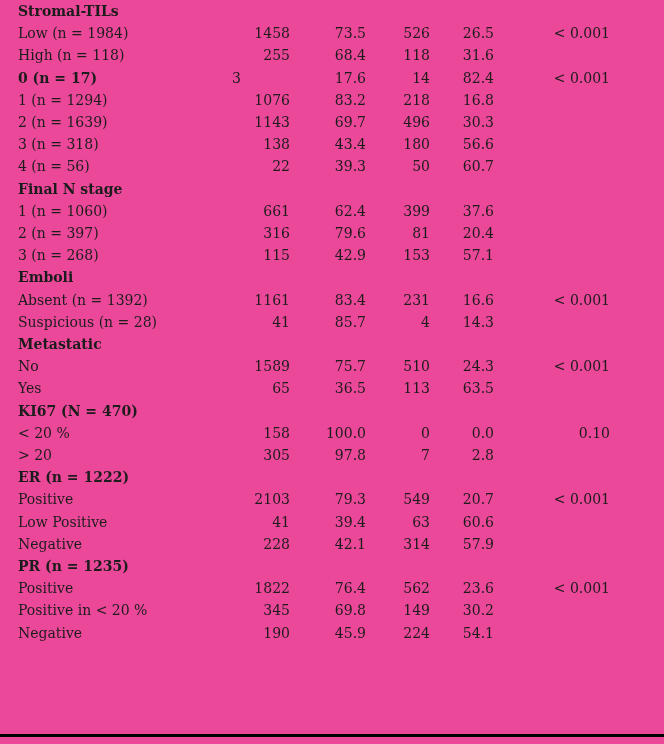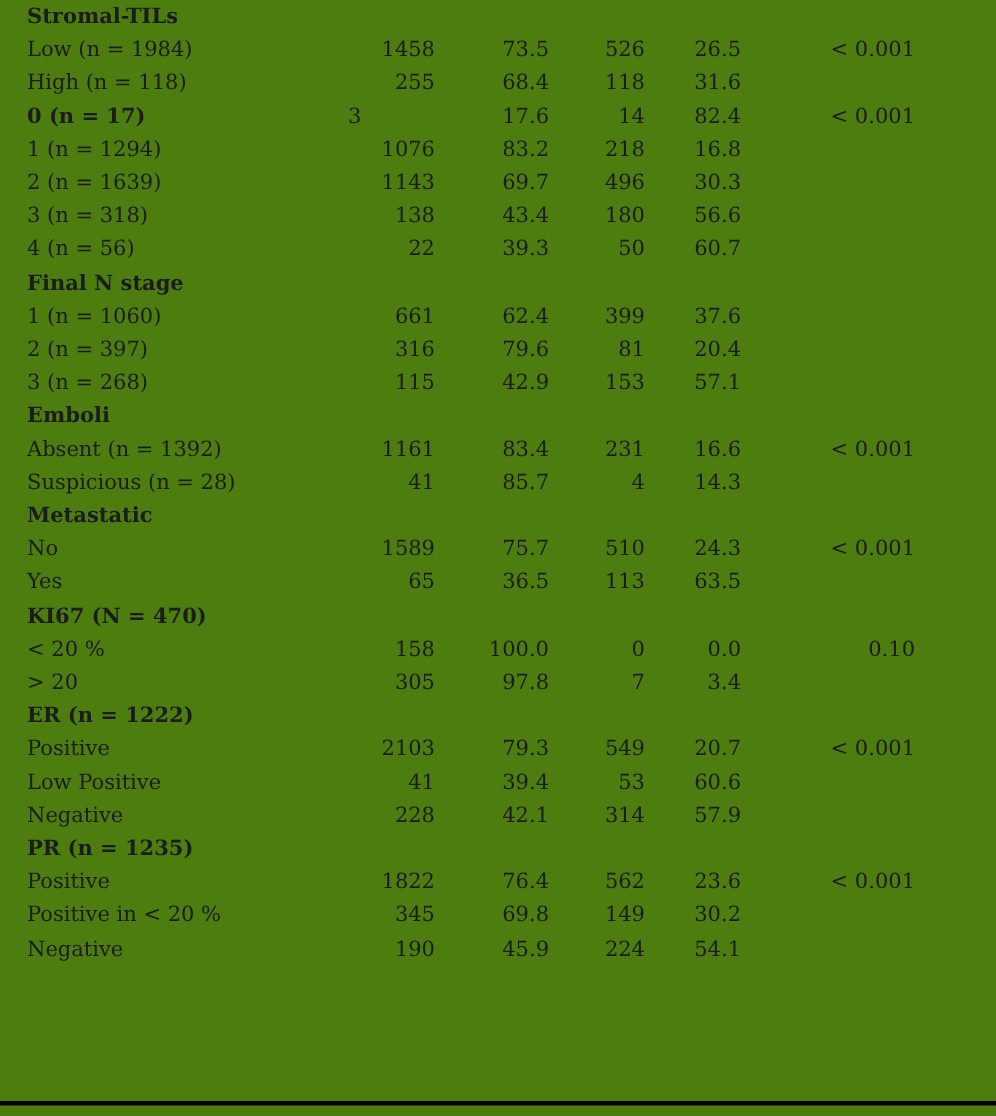--- a/index.html
+++ b/index.html
@@ -4,21 +4,21 @@
 <style>
   html, body {
     margin: 0;
     padding: 0;
     background: #ffffff;
   }
   .sheet {
     position: relative;
     width: 664px;
     height: 744px;
-    background: #4d7c0f;
+    background: #ec4899;
     color: #1c1c1c;
     font-family: "DejaVu Serif", "Liberation Serif", serif;
     font-size: 14px;
     overflow: hidden;
   }
   table.char-table {
     border-collapse: collapse;
     table-layout: fixed;
     width: 664px;
     margin: 0;
@@ -204,39 +204,39 @@
           <td class="c-num">100.0</td>
           <td class="c-num">0</td>
           <td class="c-num">0.0</td>
           <td class="c-num c-p">0.10</td>
         </tr>
         <tr>
           <td class="c-label">&gt; 20</td>
           <td class="c-num">305</td>
           <td class="c-num">97.8</td>
           <td class="c-num">7</td>
-          <td class="c-num">3.4</td>
+          <td class="c-num">2.8</td>
           <td class="c-num c-p"></td>
         </tr>
         <tr>
           <td colspan="6" class="c-label group-header">ER (n = 1222)</td>
         </tr>
         <tr>
           <td class="c-label">Positive</td>
           <td class="c-num">2103</td>
           <td class="c-num">79.3</td>
           <td class="c-num">549</td>
           <td class="c-num">20.7</td>
           <td class="c-num c-p">&lt; 0.001</td>
         </tr>
         <tr>
           <td class="c-label">Low Positive</td>
           <td class="c-num">41</td>
           <td class="c-num">39.4</td>
-          <td class="c-num">53</td>
+          <td class="c-num">63</td>
           <td class="c-num">60.6</td>
           <td class="c-num c-p"></td>
         </tr>
         <tr>
           <td class="c-label">Negative</td>
           <td class="c-num">228</td>
           <td class="c-num">42.1</td>
           <td class="c-num">314</td>
           <td class="c-num">57.9</td>
           <td class="c-num c-p"></td>

